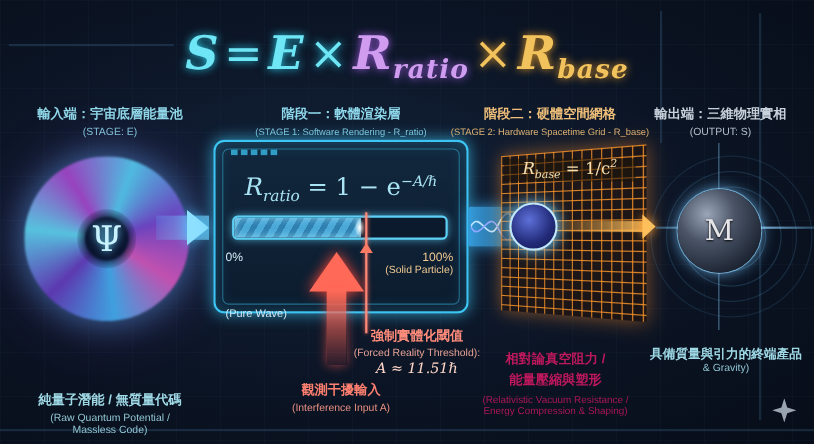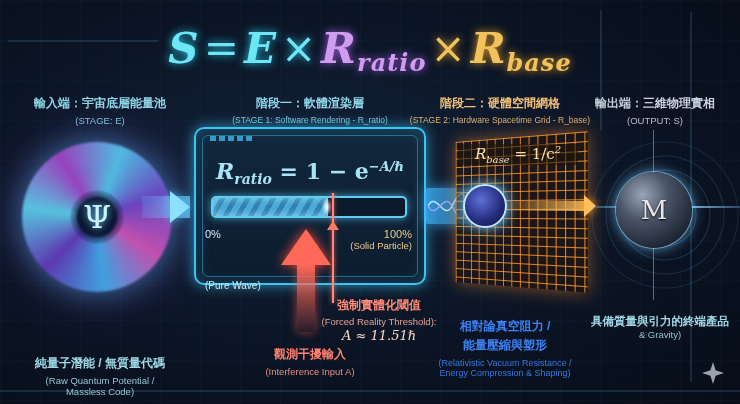--- a/index.html
+++ b/index.html
@@ -74,21 +74,21 @@
     box-shadow: 0 0 14px rgba(60,196,242,0.7), inset 0 0 16px rgba(60,196,242,0.25);
   }
   .panel1-inner {
     position: absolute; left: 202px; top: 135px; width: 216px; height: 142px;
     border: 1px solid rgba(60,196,242,0.45); border-radius: 6px;
   }
   .dots { position:absolute; left: 210px; top: 136px; display:flex; gap:3px; }
   .dots span { width: 6px; height: 5px; background: #3cc4f2; opacity: 0.75; }
   .formula1 {
     position: absolute; left: 190px; top: 158px; width: 240px; text-align: center;
-    font-family: "DejaVu Serif", serif; font-size: 22px; color: #a9e4f4; white-space: nowrap; font-weight: bold;
+    font-family: "DejaVu Serif", serif; font-size: 22px; color: #a9e4f4; white-space: nowrap;
   }
   .formula1 i { font-style: italic; }
   .formula1 sub { font-size: 14px; font-style: italic; }
   .formula1 sup { font-size: 13px; font-style: italic; }
   .bar {
     position: absolute; left: 211px; top: 196px; width: 196px; height: 22px;
     border: 2px solid #5ccff5; border-radius: 5px; background: #0b1a2c;
     box-shadow: 0 0 8px rgba(92,207,245,0.7);
     overflow: hidden;
   }
@@ -282,21 +282,21 @@
 </div>
 
 <div class="grid2"></div>
 <div class="formula2">
   <i>R</i><sub>base</sub><span> = 1/c</span><sup>2</sup>
 </div>
 <div class="sphere-blue"></div>
 <div class="arrow-orange"></div>
 <div class="arrow-orange-head"></div>
 
-<div class="abs" style="left:420px;top:318px;width:170px;color:#3b82f6;">
+<div class="abs" style="left:420px;top:318px;width:170px;color:#be185d;">
   <div class="label-cn">相對論真空阻力 /</div>
   <div class="label-cn" style="margin-top:2px;">能量壓縮與塑形</div>
   <div class="label-en" style="margin-top:4px;font-size:9px;">(Relativistic Vacuum Resistance /</div>
   <div class="label-en" style="font-size:9px;">Energy Compression &amp; Shaping)</div>
 </div>
 
 <div class="abs" style="left:570px;top:95px;width:170px;color:#c8d2dc;">
   <div class="label-cn">輸出端：三維物理實相</div>
   <div class="label-en" style="margin-top:3px;">(OUTPUT: S)</div>
 </div>

